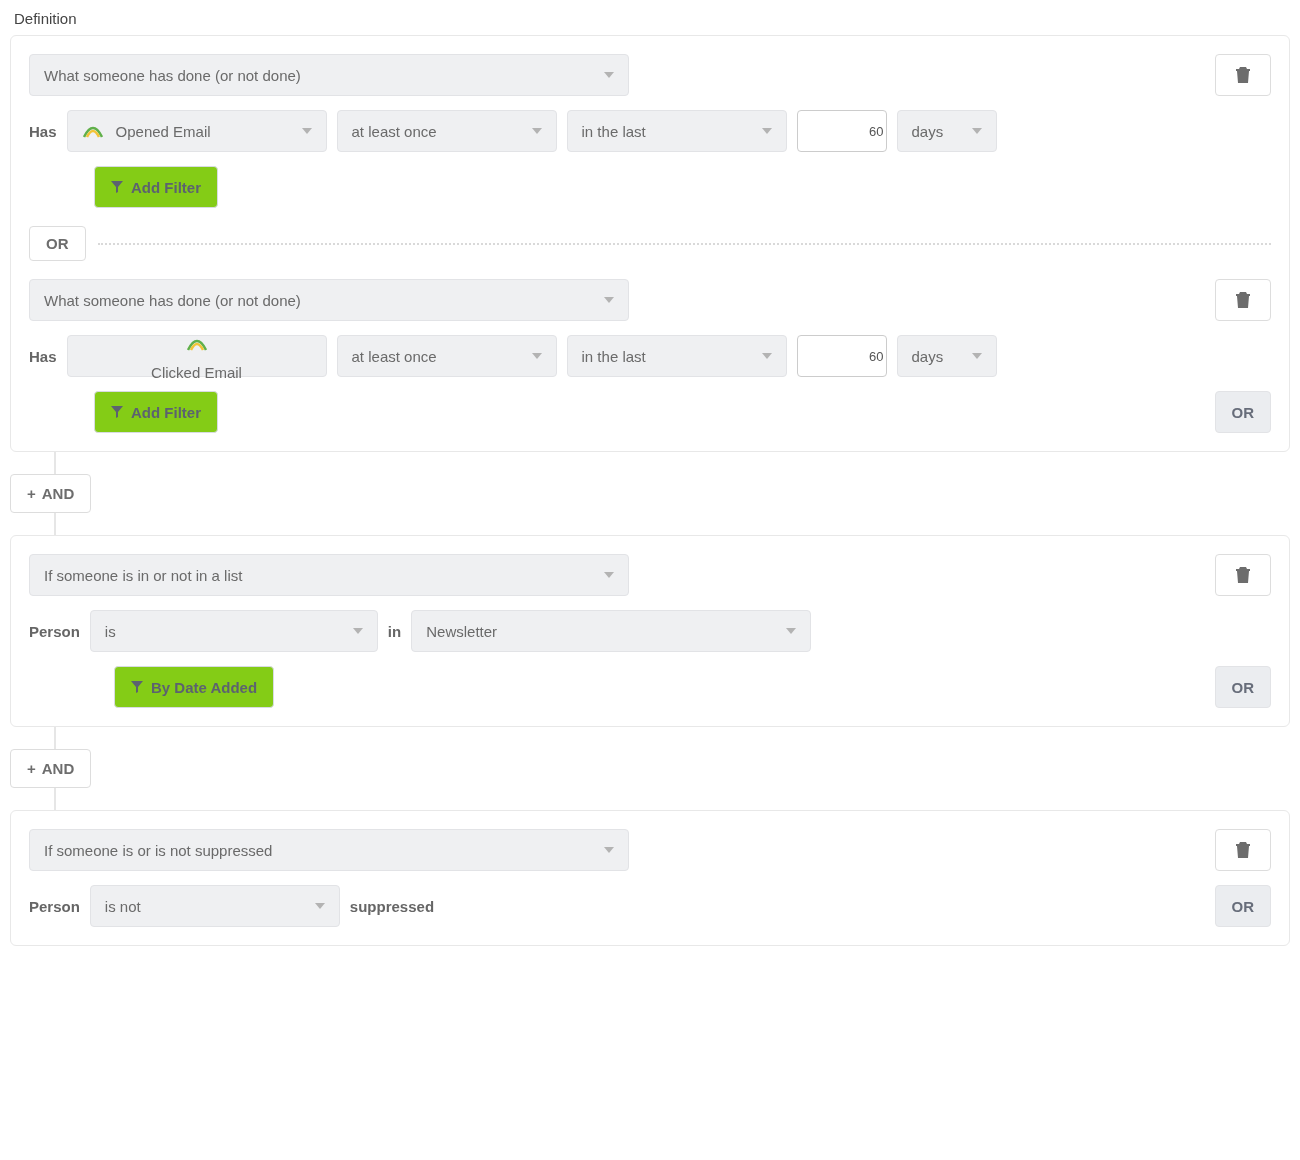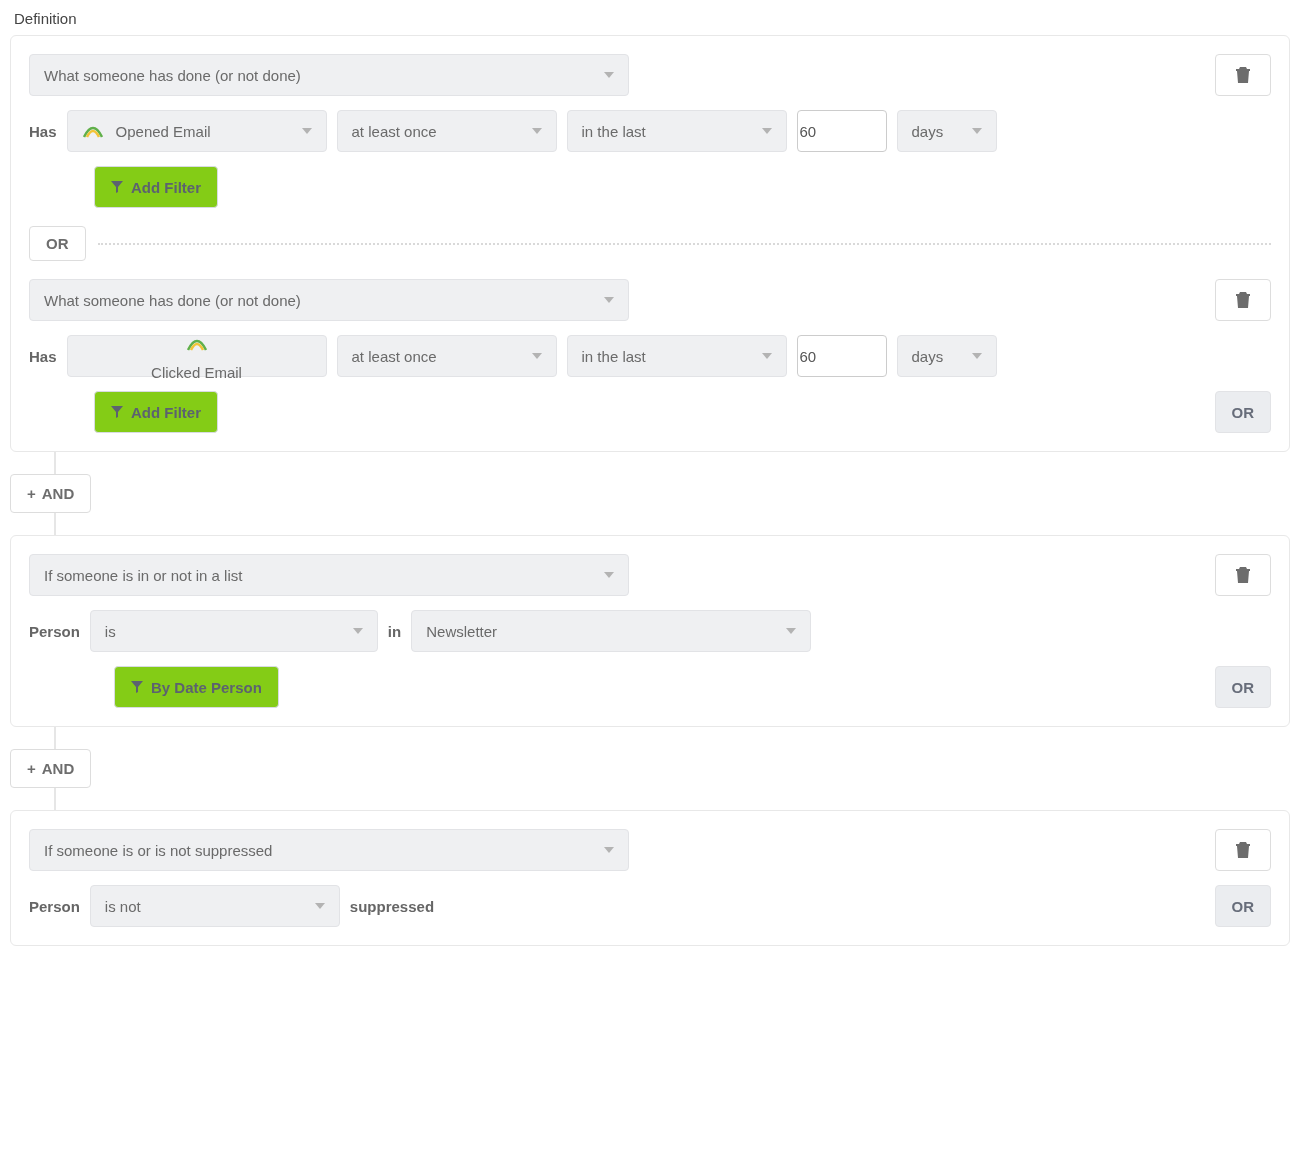--- a/index.html
+++ b/index.html
@@ -79,22 +79,22 @@
     background: #ebedf0;
     border: 1px solid #e2e3e6;
     color: #676d7a;
     font-weight: 700;
   }
   .input-text {
     height: 42px;
     width: 90px;
     border: 1px solid #ccc;
     border-radius: 4px;
-    text-align: left;
-    font-size: 15px;
+    text-align: right;
+    font-size: 13px;
     color: #555;
     background: #fff;
   }
   .toprow {
     display: flex;
     align-items: flex-start;
   }
   .toprow .grow { flex: 1; }
   .trash-btn {
     width: 56px; height: 42px;
@@ -333,21 +333,21 @@
   </div>
 
   <div class="row row-bottom">
     <span style="width:75px;flex:none;"></span>
     <div class="btn btn-grey">
       <span style="margin-right:8px;">
         <svg width="12" height="12" viewBox="0 0 12 12">
             <path fill="#5c6270" d="M0 0h12L7 6v5l-2 1V6z"></path>
           </svg>
       </span>
-      <span>By Date Person</span>
+      <span>By Date Added</span>
     </div>
     <div class="spacer"></div>
     <div class="btn btn-light">OR</div>
   </div>
 </div>
 
 <div class="connector short"></div>
 <div class="and-row">
   <div class="and-btn">
     <span class="plus-icon">+</span>

